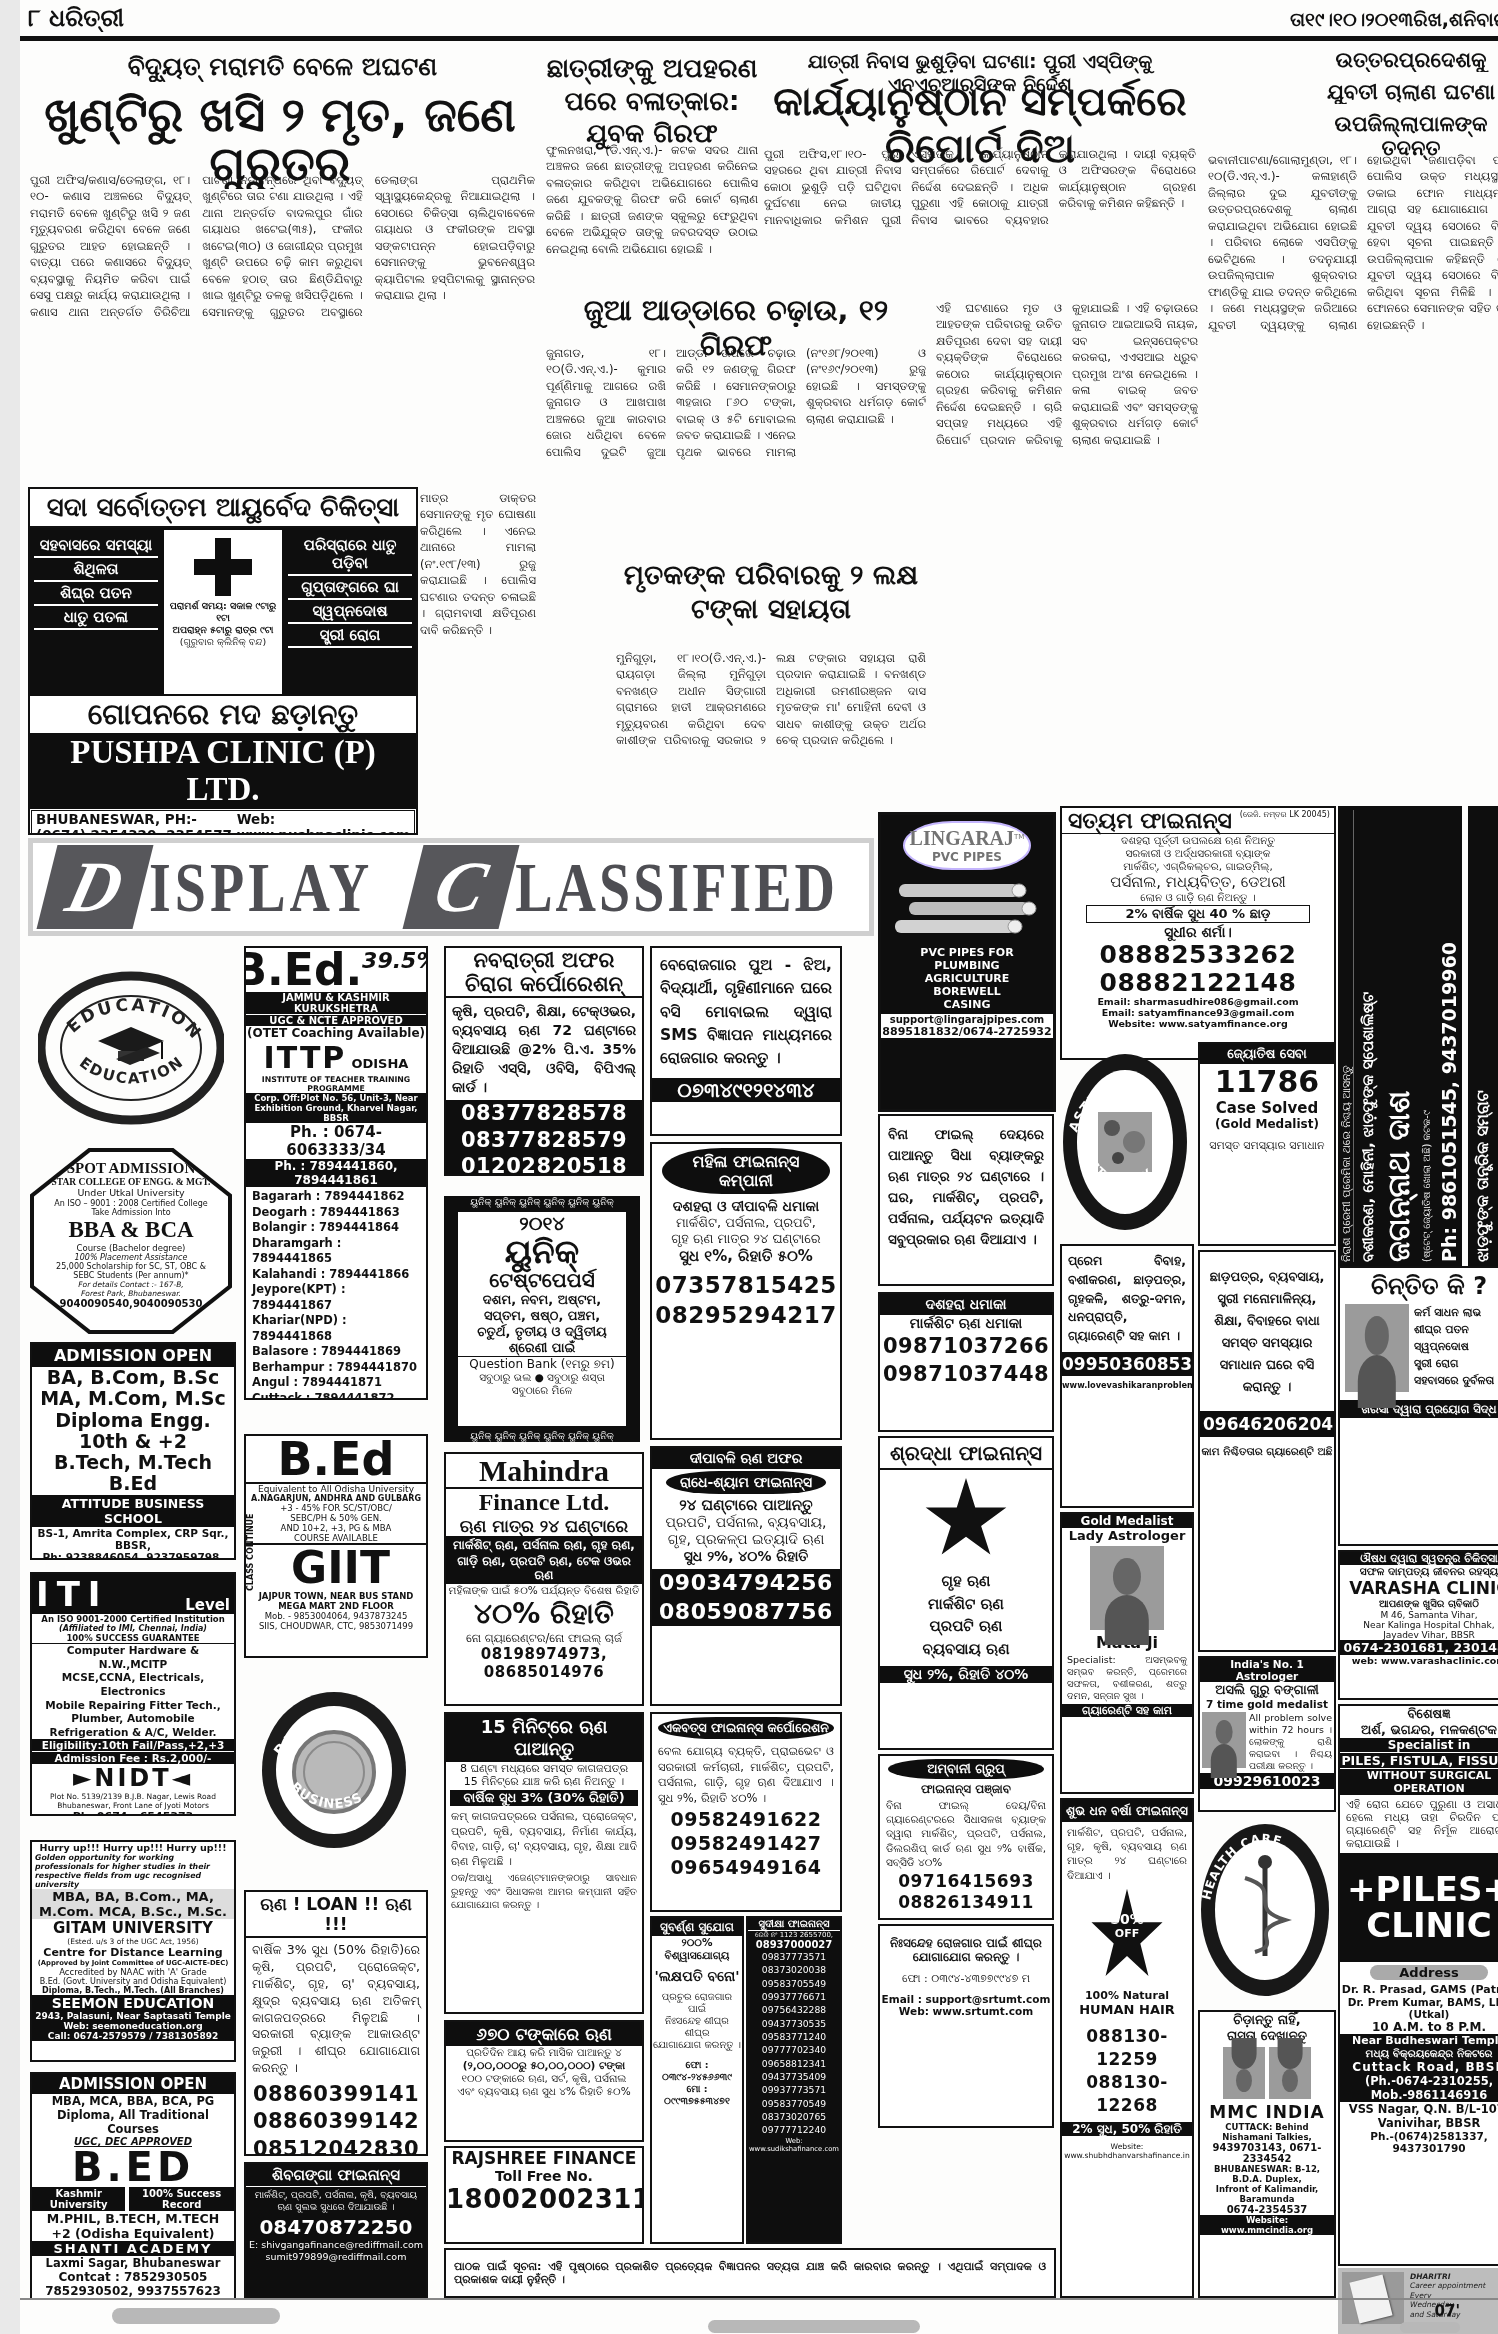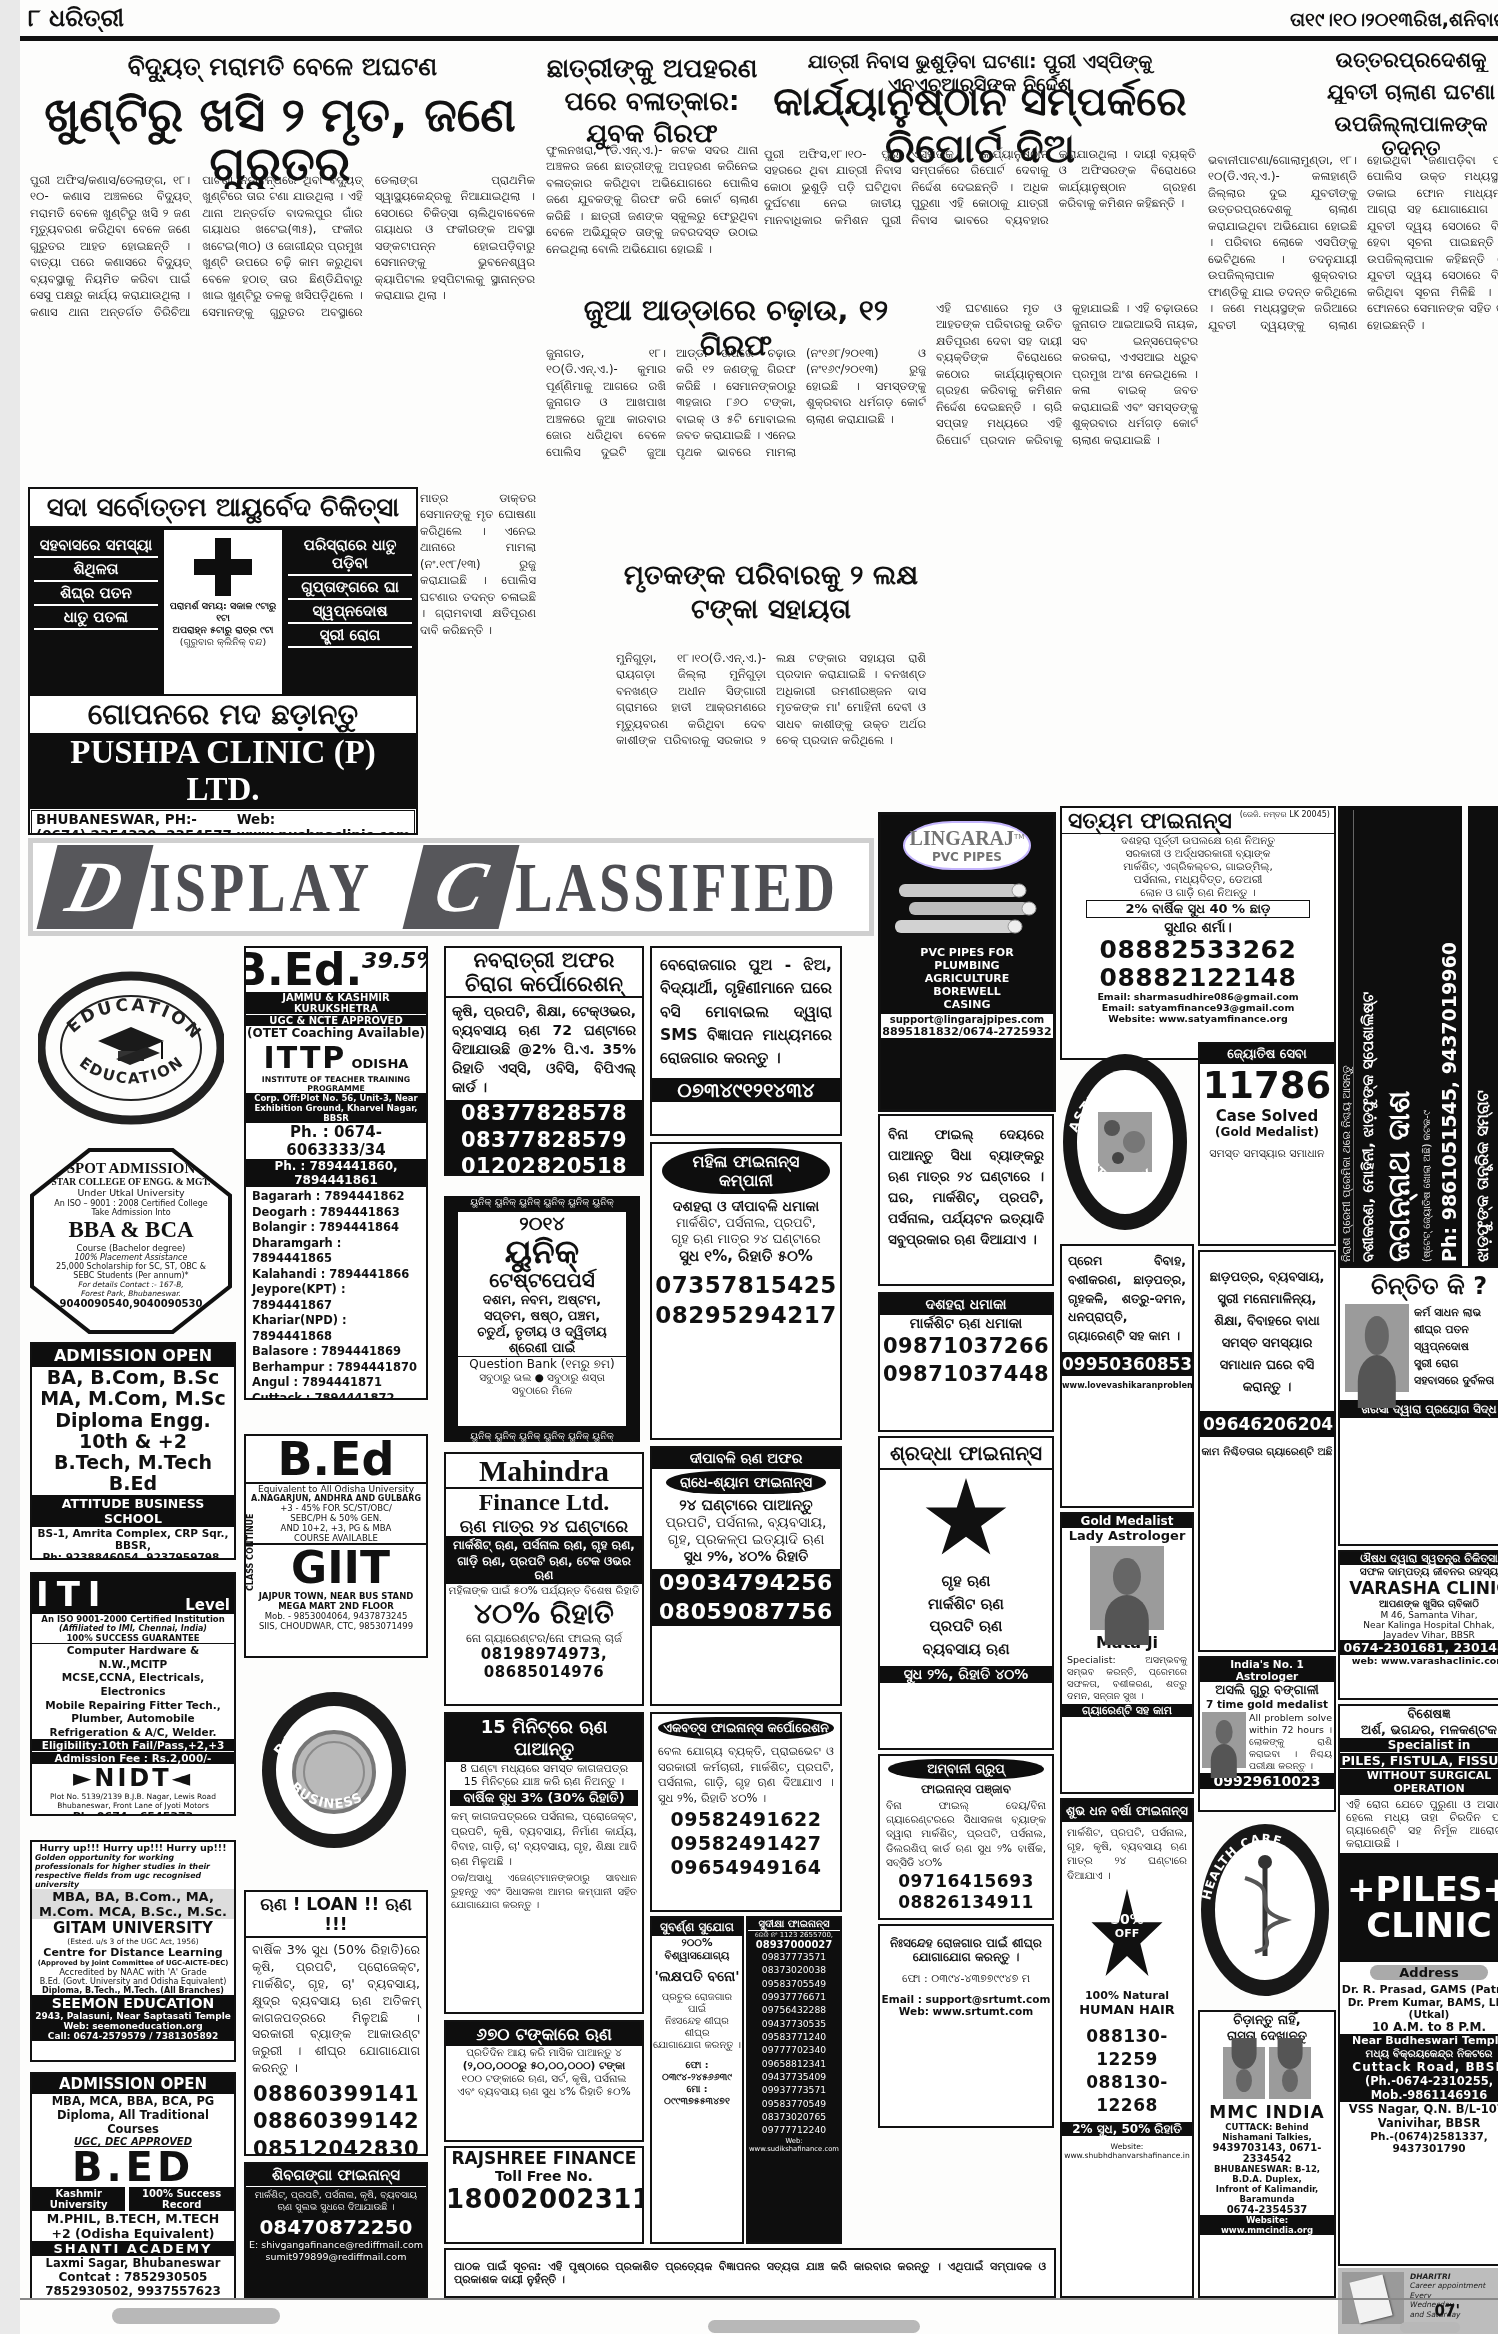--- a/index.html
+++ b/index.html
@@ -511,21 +511,21 @@
   </div>
 
   <div class="abs box" style="left:1040px;top:806px;width:272px;height:250px">
     <div style="display:flex;justify-content:space-between;align-items:flex-start;border-bottom:1.5px solid #111">
       <span class="b" style="font-size:22px;padding-left:6px">ସତ୍ୟମ ଫାଇନାନ୍ସ</span>
       <span style="font-size:8px;padding:2px 4px">(ରେଜି. ନମ୍ବର LK 20045)</span>
     </div>
     <div class="c" style="font-size:10.5px">ଦଶହରା ପୂର୍ତ୍ତୀ ଉପଲକ୍ଷେ ଋଣ ନିଅନ୍ତୁ</div>
     <div class="c" style="font-size:10.5px">ସରକାରୀ ଓ ଅର୍ଦ୍ଧସରକାରୀ ବ୍ୟାଙ୍କ</div>
     <div class="c" style="font-size:10.5px">ମାର୍କଶିଟ୍, ଏଗ୍ରିକଲ୍ଚର, ଗାଇଡ୍‌ମିଲ୍,</div>
-    <div class="c" style="font-size:11px">ପର୍ସନାଲ, ମଧ୍ୟବିତ୍ତ, ଡେଅରୀ</div>
+    <div class="c" style="font-size:15px">ପର୍ସନାଲ, ମଧ୍ୟବିତ୍ତ, ଡେଅରୀ</div>
     <div class="c" style="font-size:10.5px">ଲୋନ ଓ ଗାଡ଼ି ଋଣ ନିଅନ୍ତୁ ।</div>
     <div class="b c" style="font-size:13px;border:1.5px solid #111;margin:1px 24px">2% ବାର୍ଷିକ ସୁଧ 40 % ଛାଡ଼</div>
     <div class="b c" style="font-size:14px">ସୁଧୀର ଶର୍ମା।</div>
     <div class="c num" style="font-size:25px;line-height:1.1">
         <div>08882533262</div>
         <div>08882122148</div>
       </div>
     <div class="b c" style="font-size:9.5px">Email: sharmasudhire086@gmail.com</div>
     <div class="b c" style="font-size:9.5px">Email: satyamfinance93@gmail.com</div>
     <div class="b c" style="font-size:9.5px">Website: www.satyamfinance.org</div>
@@ -573,21 +573,21 @@
     <div class="c num" style="font-size:17px;line-height:1.35;margin-top:8px">
         <div>088130-12259</div>
         <div>088130-12268</div>
       </div>
     <div class="blk b c" style="font-size:12px;margin-top:6px">2% ସୁଧ, 50% ରିହାତି</div>
     <div class="c" style="font-size:7.6px;margin-top:6px">Website: www.shubhdhanvarshafinance.in</div>
   </div>
 
   <div class="abs box" style="left:1178px;top:1042px;width:134px;height:200px">
     <div class="blk b c" style="font-size:13px;padding:2px">ଜ୍ୟୋତିଷ ସେବା</div>
-    <div class="b c" style="font-size:37px">11786</div>
+    <div class="b c" style="font-size:30px">11786</div>
     <div class="b c" style="font-size:15px">Case Solved</div>
     <div class="b c" style="font-size:12px">(Gold Medalist)</div>
     <div class="c" style="font-size:11px;margin-top:8px">ସମସ୍ତ ସମସ୍ୟାର ସମାଧାନ</div>
   </div>
 
   <div class="abs box" style="left:1178px;top:1250px;width:134px;height:398px">
     <div class="b c" style="font-size:13px;line-height:1.7;padding-top:14px">
       <div>ଛାଡ଼ପତ୍ର, ବ୍ୟବସାୟ,</div>
       <div>ସ୍ତ୍ରୀ ମନୋମାଳିନ୍ୟ,</div>
       <div>ଶିକ୍ଷା, ବିବାହରେ ବାଧା</div>

